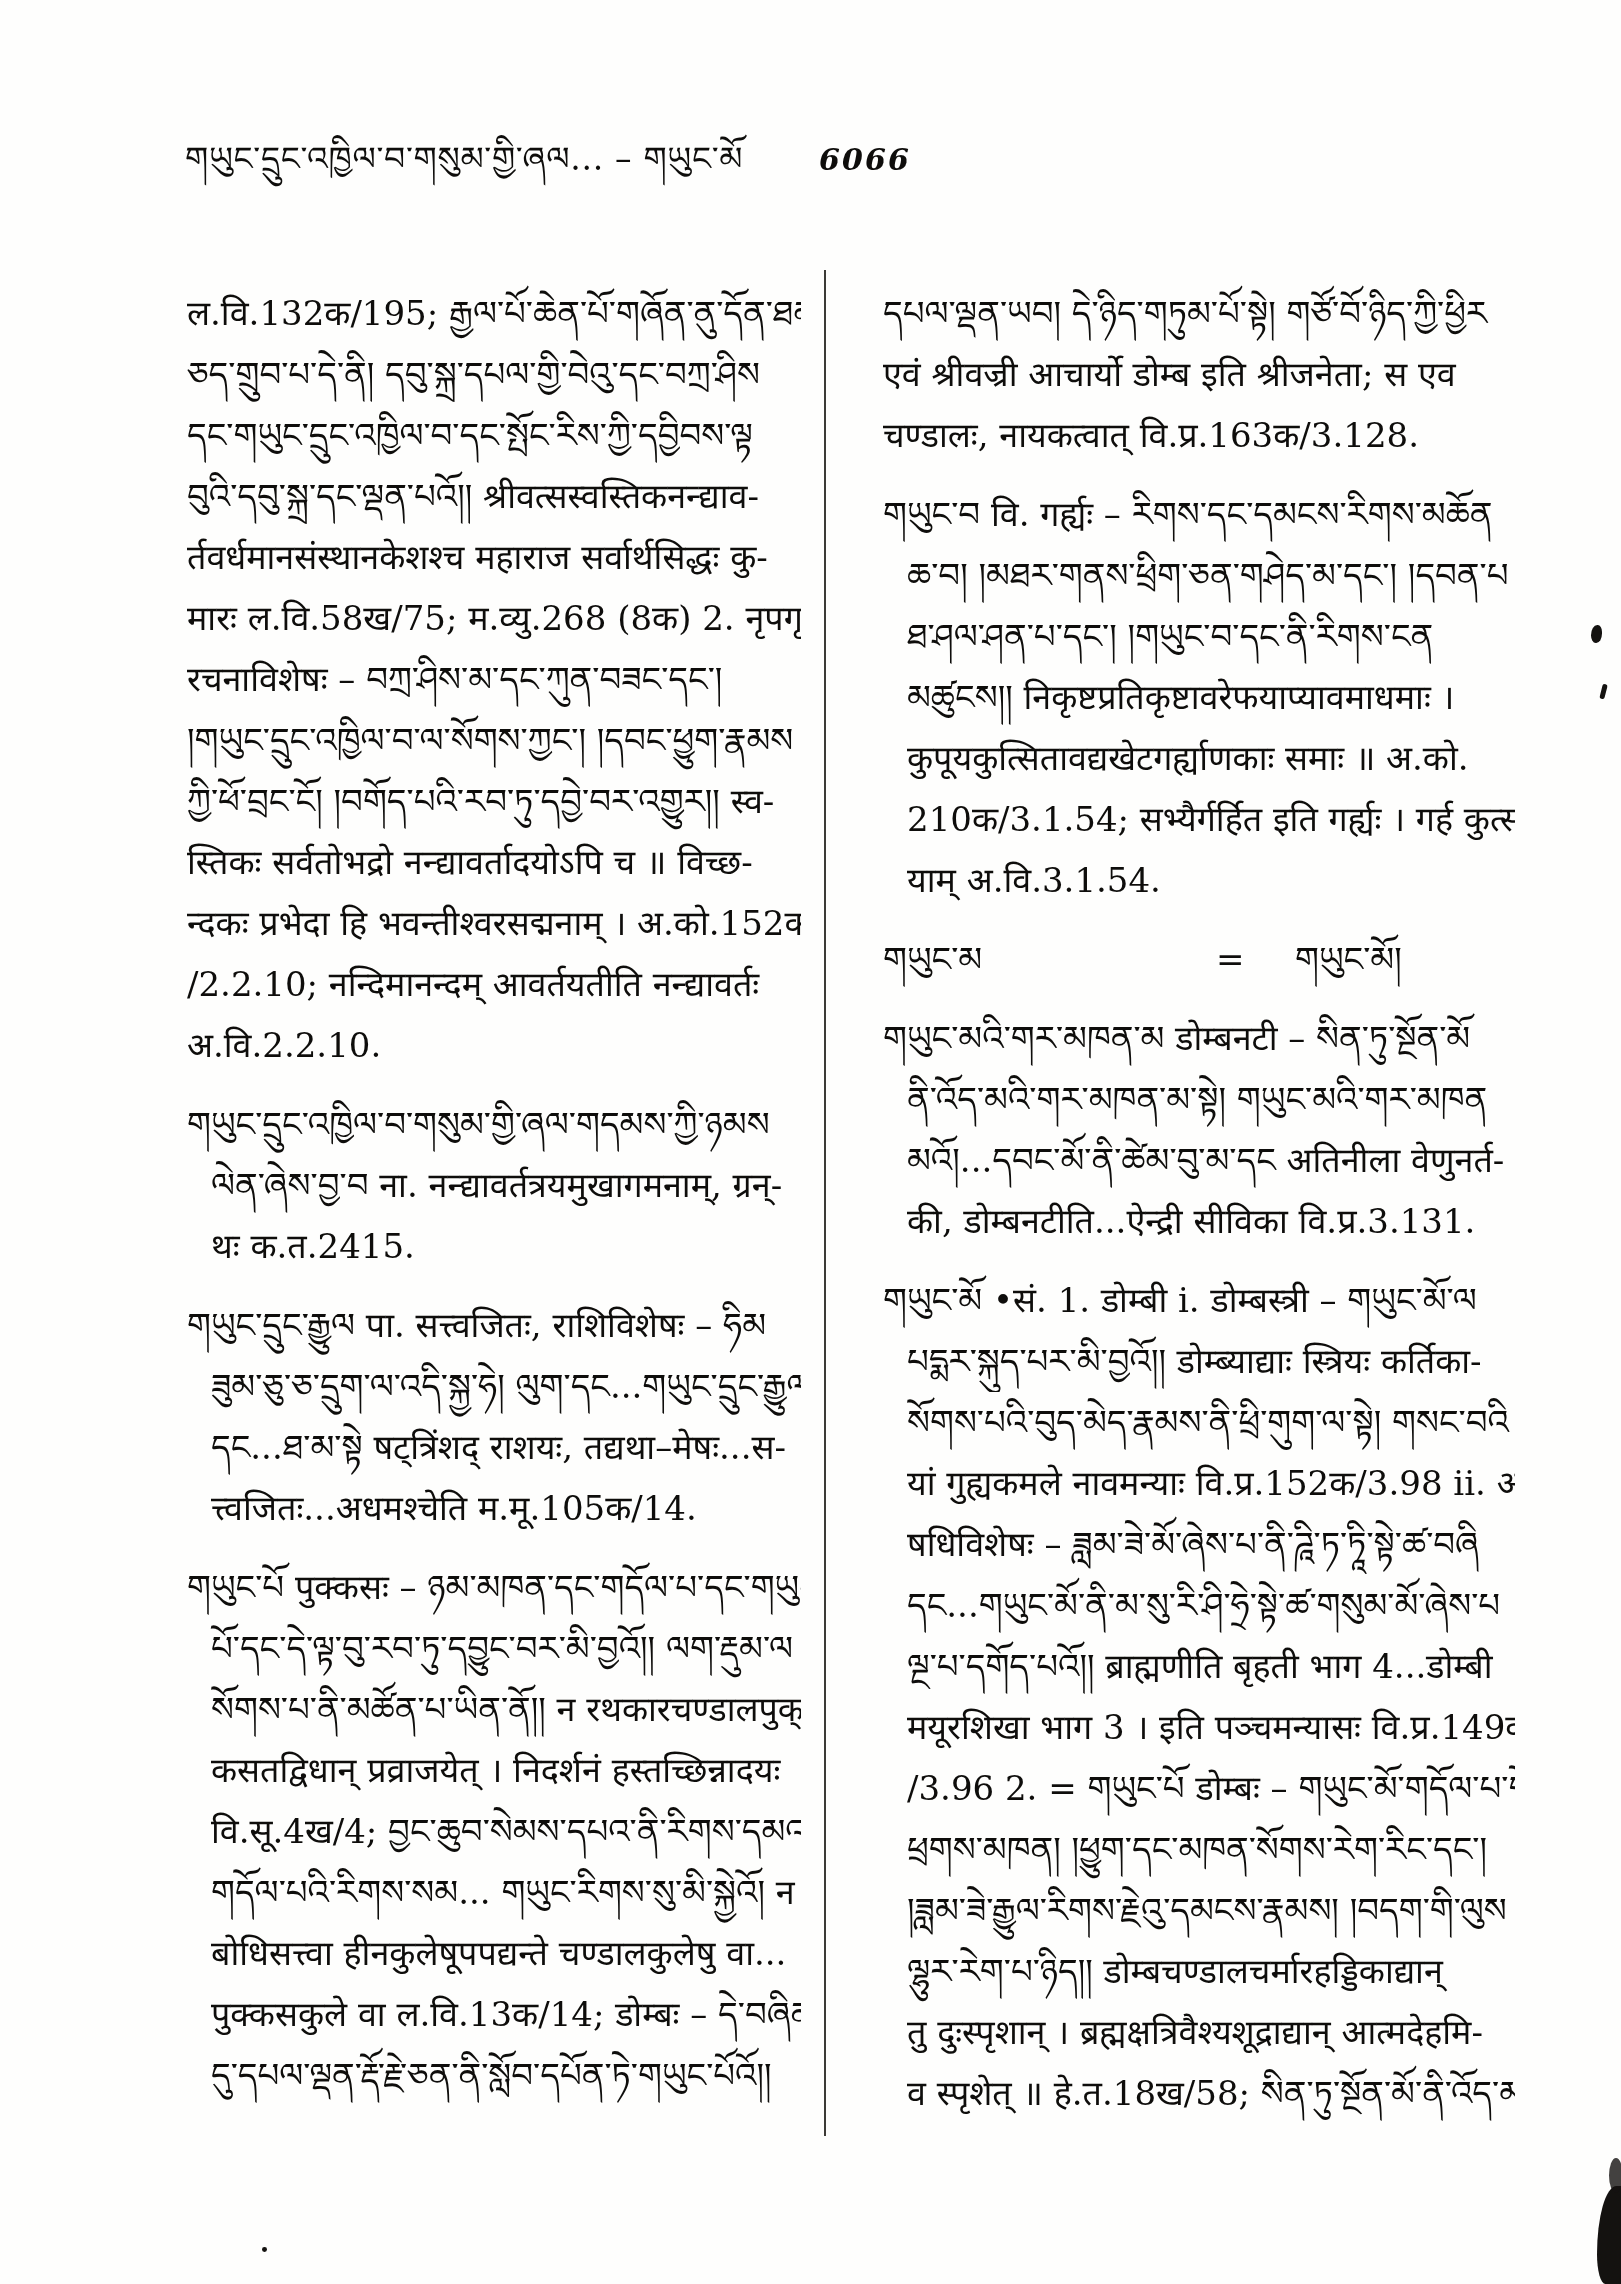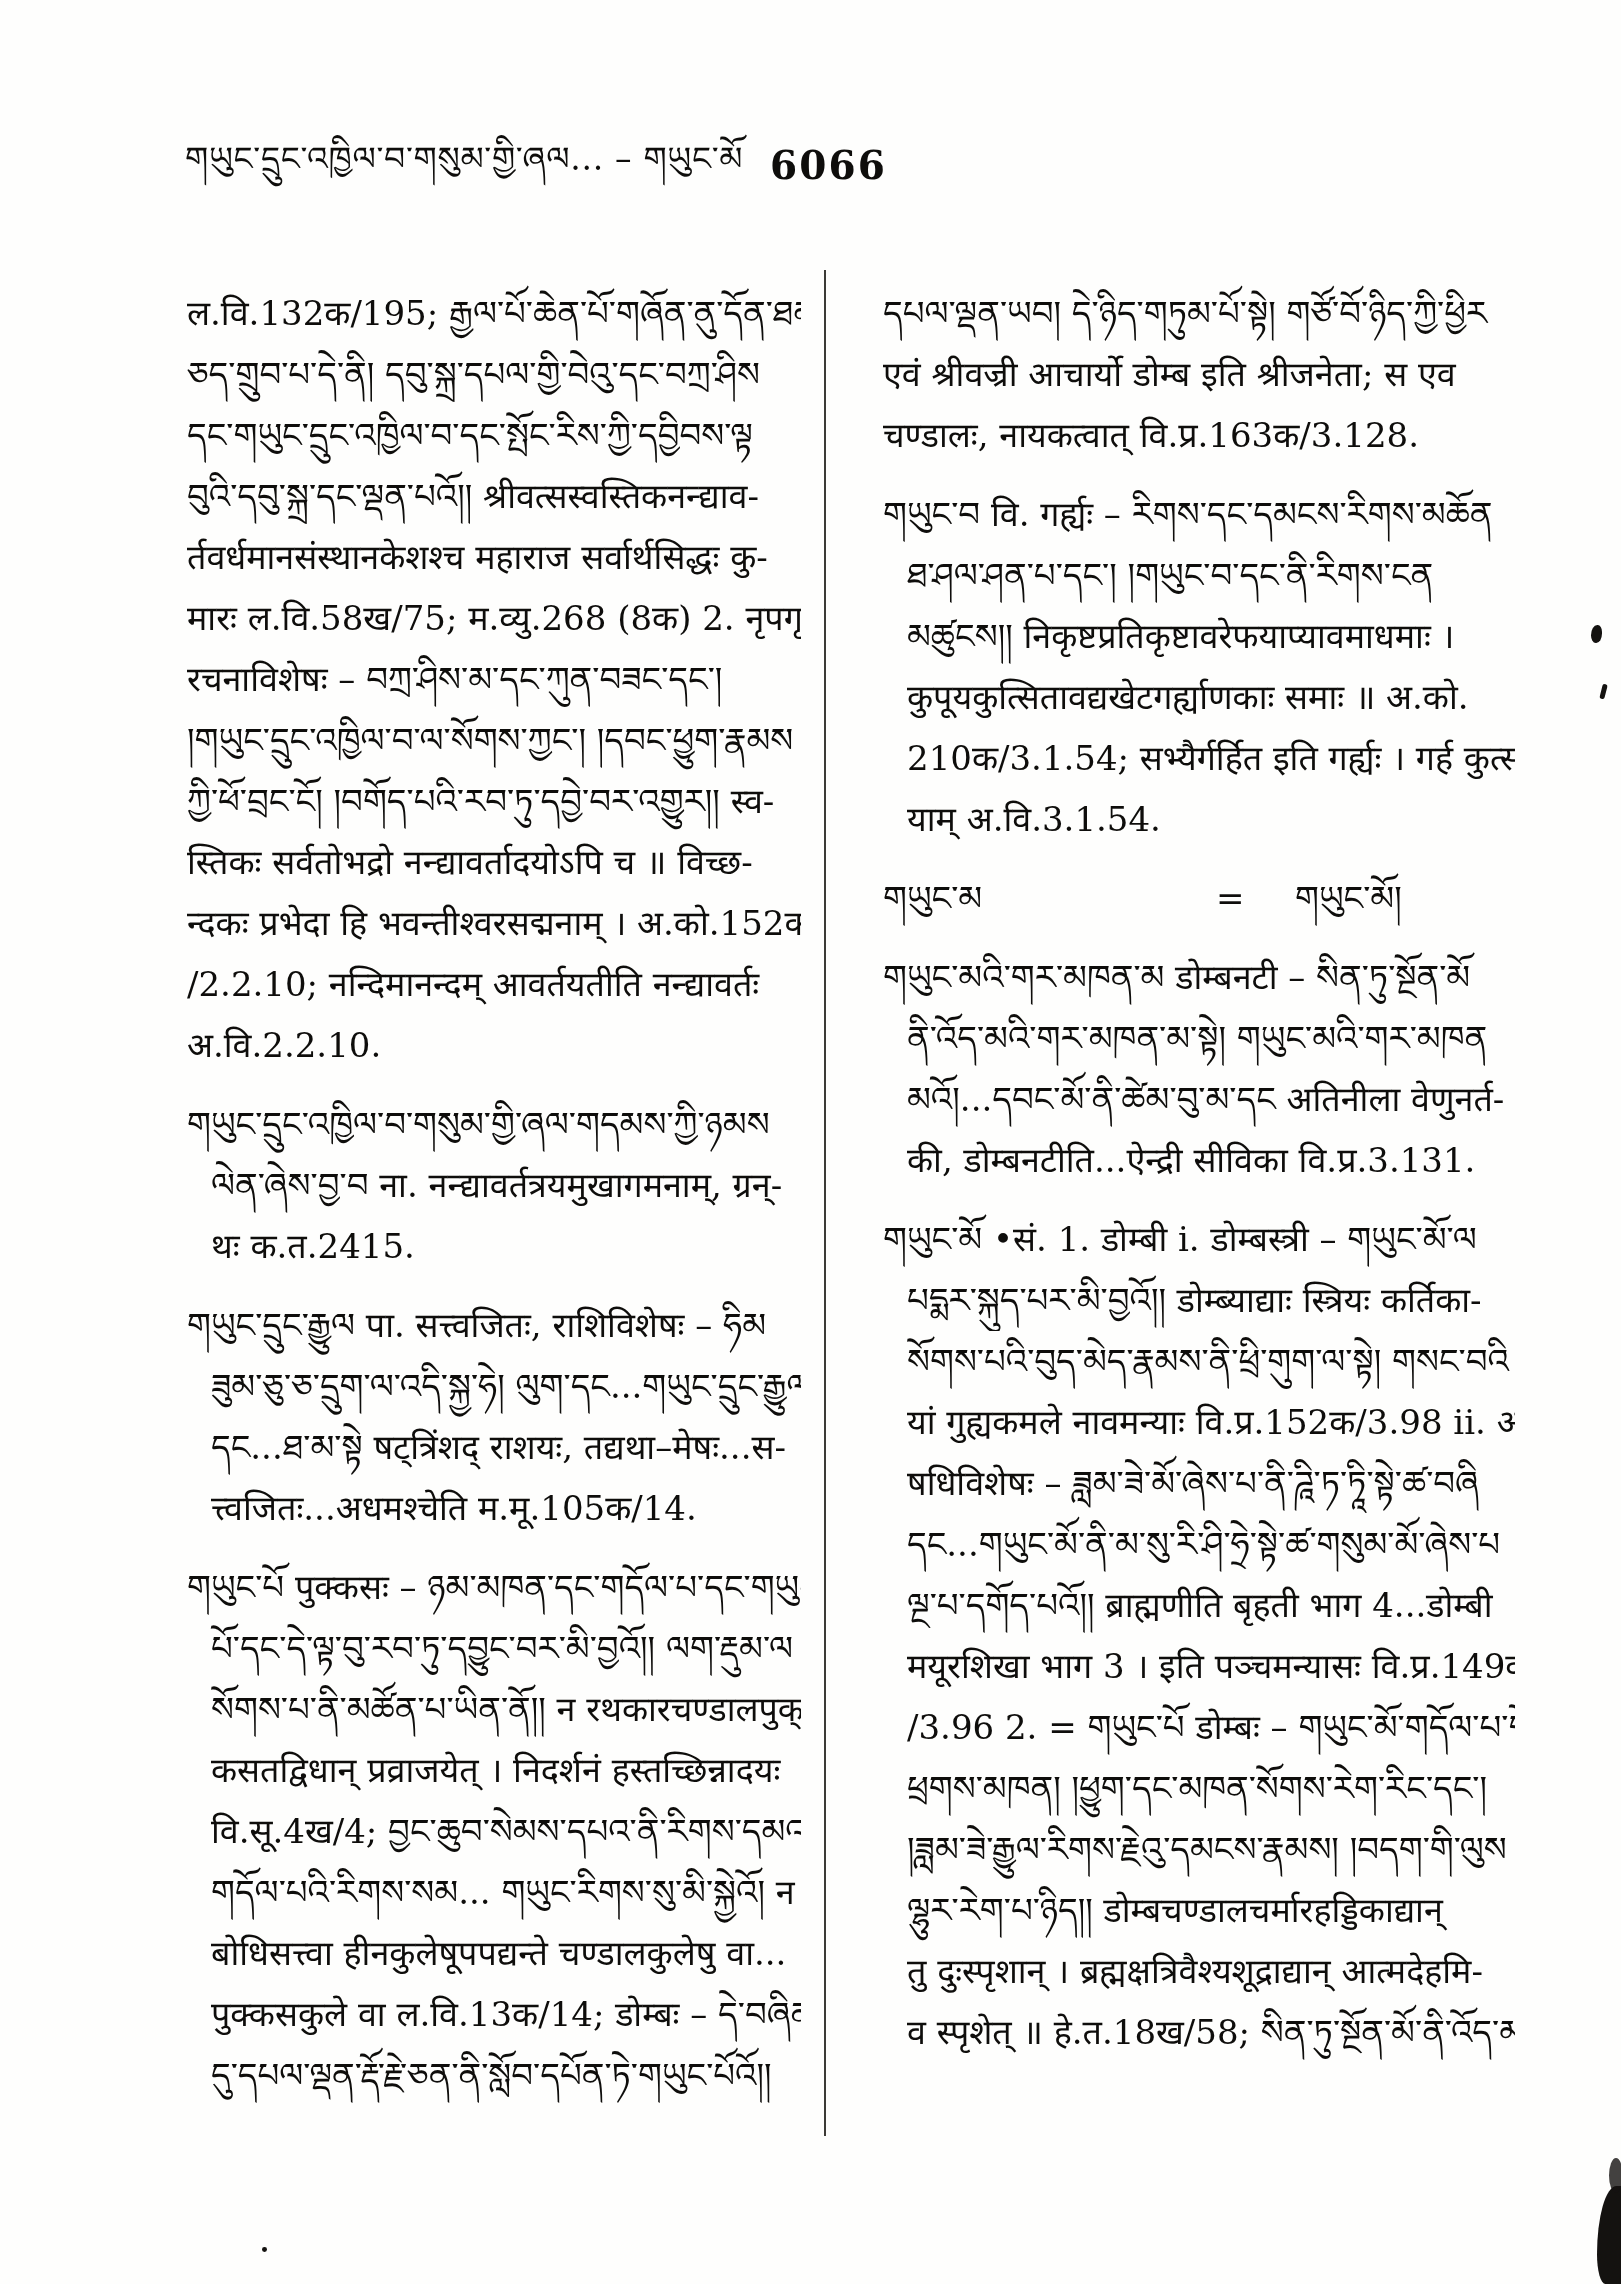--- a/index.html
+++ b/index.html
@@ -10,23 +10,24 @@
     font-family:"DejaVu Serif", serif;
     color:#0e0d0b;
     overflow:hidden;
   }
   .running-head {
     position:absolute; left:185px; top:138px;
     font-size:33px; line-height:42px; white-space:nowrap;
     letter-spacing:0.7px;
   }
   .page-number {
-    position:absolute; left:770px; top:142px;
-    font-size:39px; font-weight:bold; letter-spacing:2.1px;
+    position:absolute; left:819px; top:142px;
+    font-size:30px; font-weight:bold; letter-spacing:2.1px;
     font-family:"DejaVu Serif", serif;
+    font-style:italic;
   }
   .col {
     position:absolute; top:283px;
     overflow:hidden;
   }
   .col-left  { left:187px;  width:614px;  height:1880px; }
   .col-right { left:855px; width:632px;  height:1893px;margin-left:28px; }
   .divider {
     position:absolute; left:824px; top:270px;
     width:2.1px; height:1866px; background:#3c3a36;
@@ -100,20 +101,21 @@
       </div>
     </div>
   <div class="col col-right" id="col-right">
       <div class="para">
         <div class="line">དཔལ་ལྡན་ཡབ། དེ་ཉིད་གཏུམ་པོ་སྟེ། གཙོ་བོ་ཉིད་ཀྱི་ཕྱིར</div>
         <div class="line">एवं श्रीवज्री आचार्यो डोम्ब इति श्रीजनेता; स एव</div>
         <div class="line">चण्डालः, नायकत्वात् वि.प्र.163क/3.128.</div>
       </div>
       <div class="para indent">
         <div class="line">གཡུང་བ  वि. गर्ह्यः – རིགས་དང་དམངས་རིགས་མཆོན</div>
+        <div class="line">ཆ་བ། །མཐར་གནས་ཕྲིག་ཅན་གཤེད་མ་དང་། །དབན་པ</div>
         <div class="line">ཐ་ཤལ་ཤན་པ་དང་། །གཡུང་བ་དང་ནི་རིགས་ངན</div>
         <div class="line">མཚུངས།། निकृष्टप्रतिकृष्टावरेफयाप्यावमाधमाः ।</div>
         <div class="line">कुपूयकुत्सितावद्यखेटगर्ह्याणकाः समाः ॥ अ.को.</div>
         <div class="line">210क/3.1.54; सभ्यैर्गर्हित इति गर्ह्यः । गर्ह कुत्सा-</div>
         <div class="line">याम् अ.वि.3.1.54.</div>
       </div>
       <div class="para">
         <div class="equiv-line">
           <span class="equiv-head">གཡུང་མ</span>
           <span class="equiv-eq">=</span>

